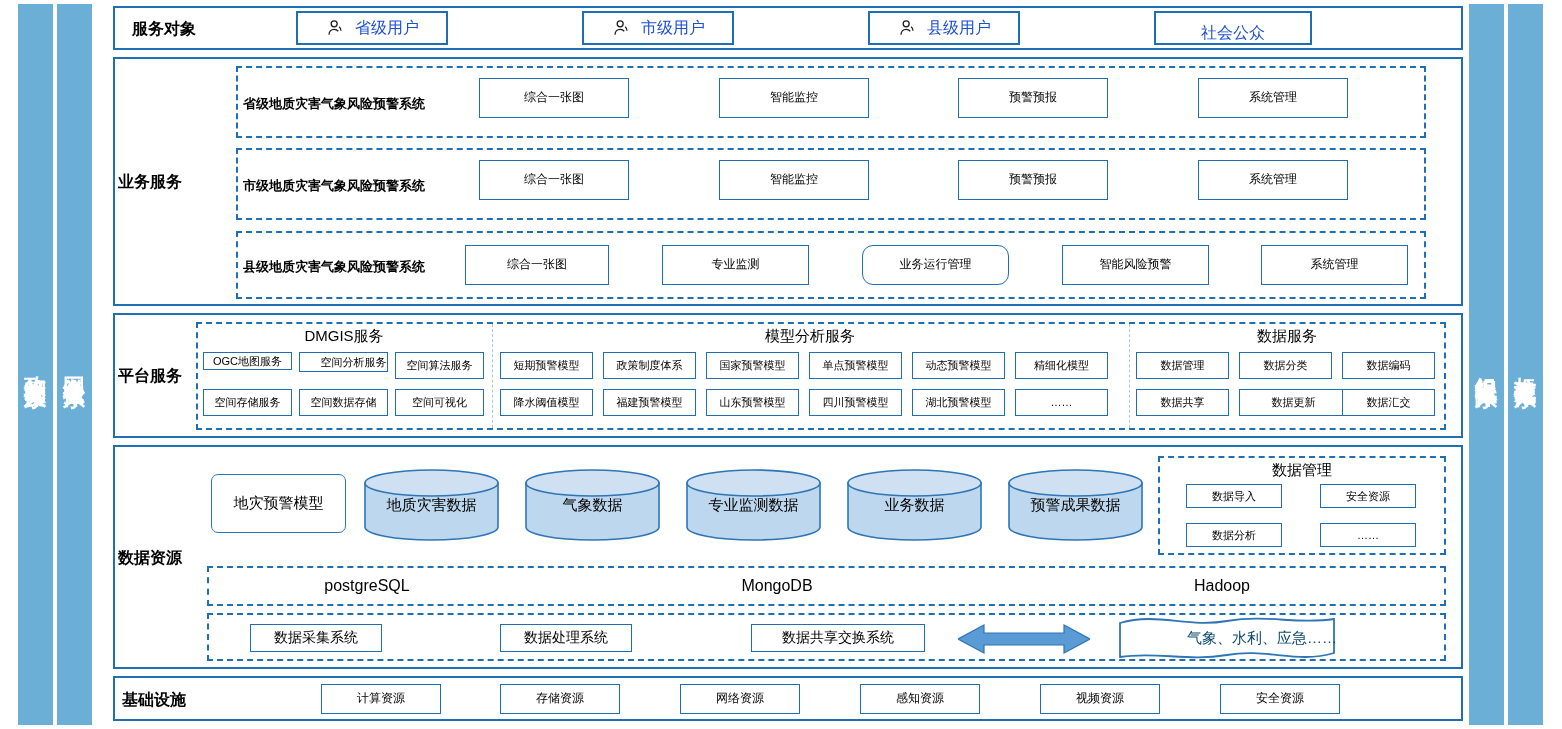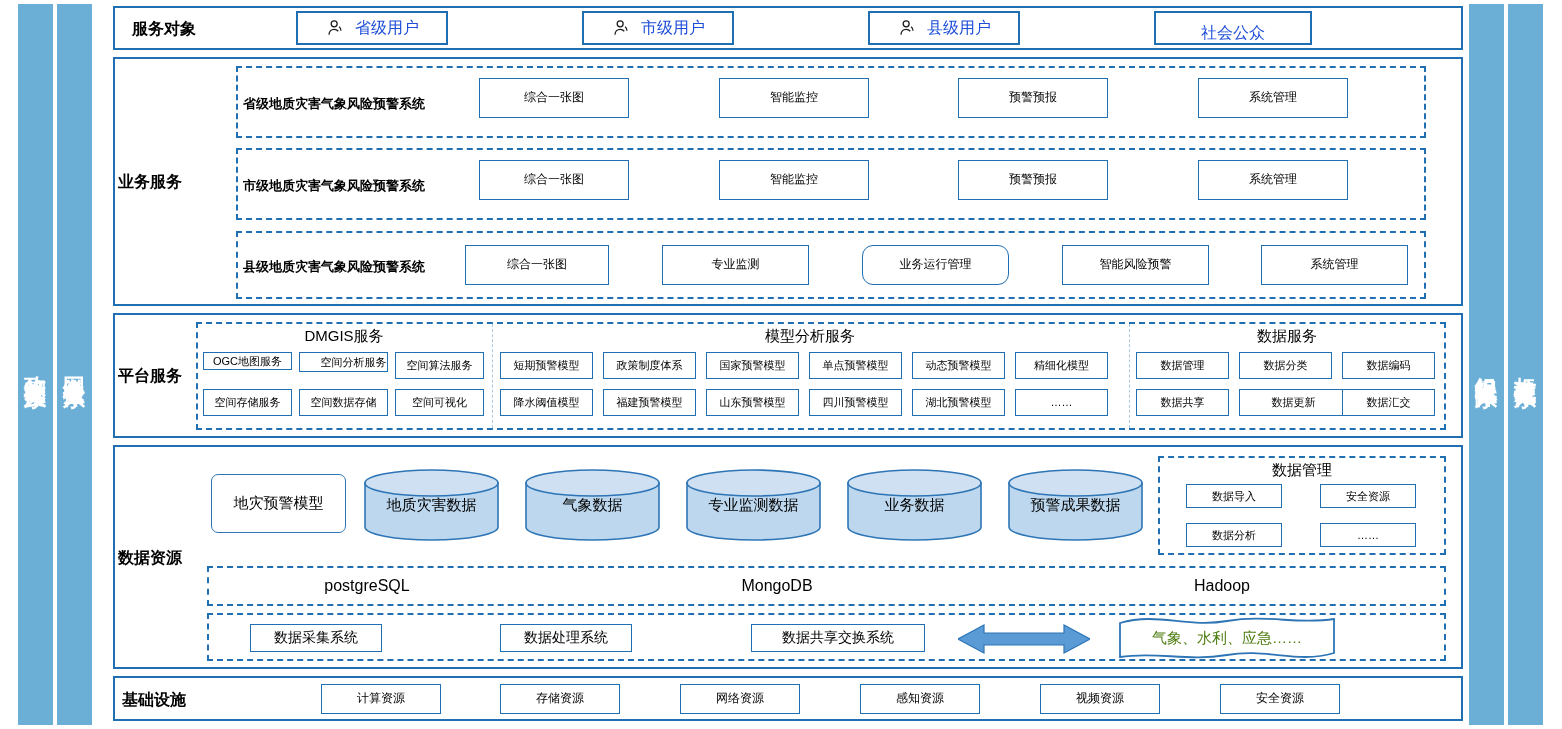--- a/index.html
+++ b/index.html
@@ -139,23 +139,23 @@
     color: #000;
   }
 
   
   .wavy { position: absolute; }
   .wavy svg { display: block; }
   .wavy .wavy-label {
     position: absolute;
     left: 0; right: 0; top: 50%;
     transform: translateY(-50%);
-    text-align: center;
+    text-align: right;
     font-size: 15px;
-    color: #4d7c0f;
+    color: #0c4a6e;
   }
 
   
   .dblarrow { position: absolute; }
   .dblarrow svg { display: block; }
 
   .dblabel {
     position: absolute;
     font-size: 16px;
     color: #000;

